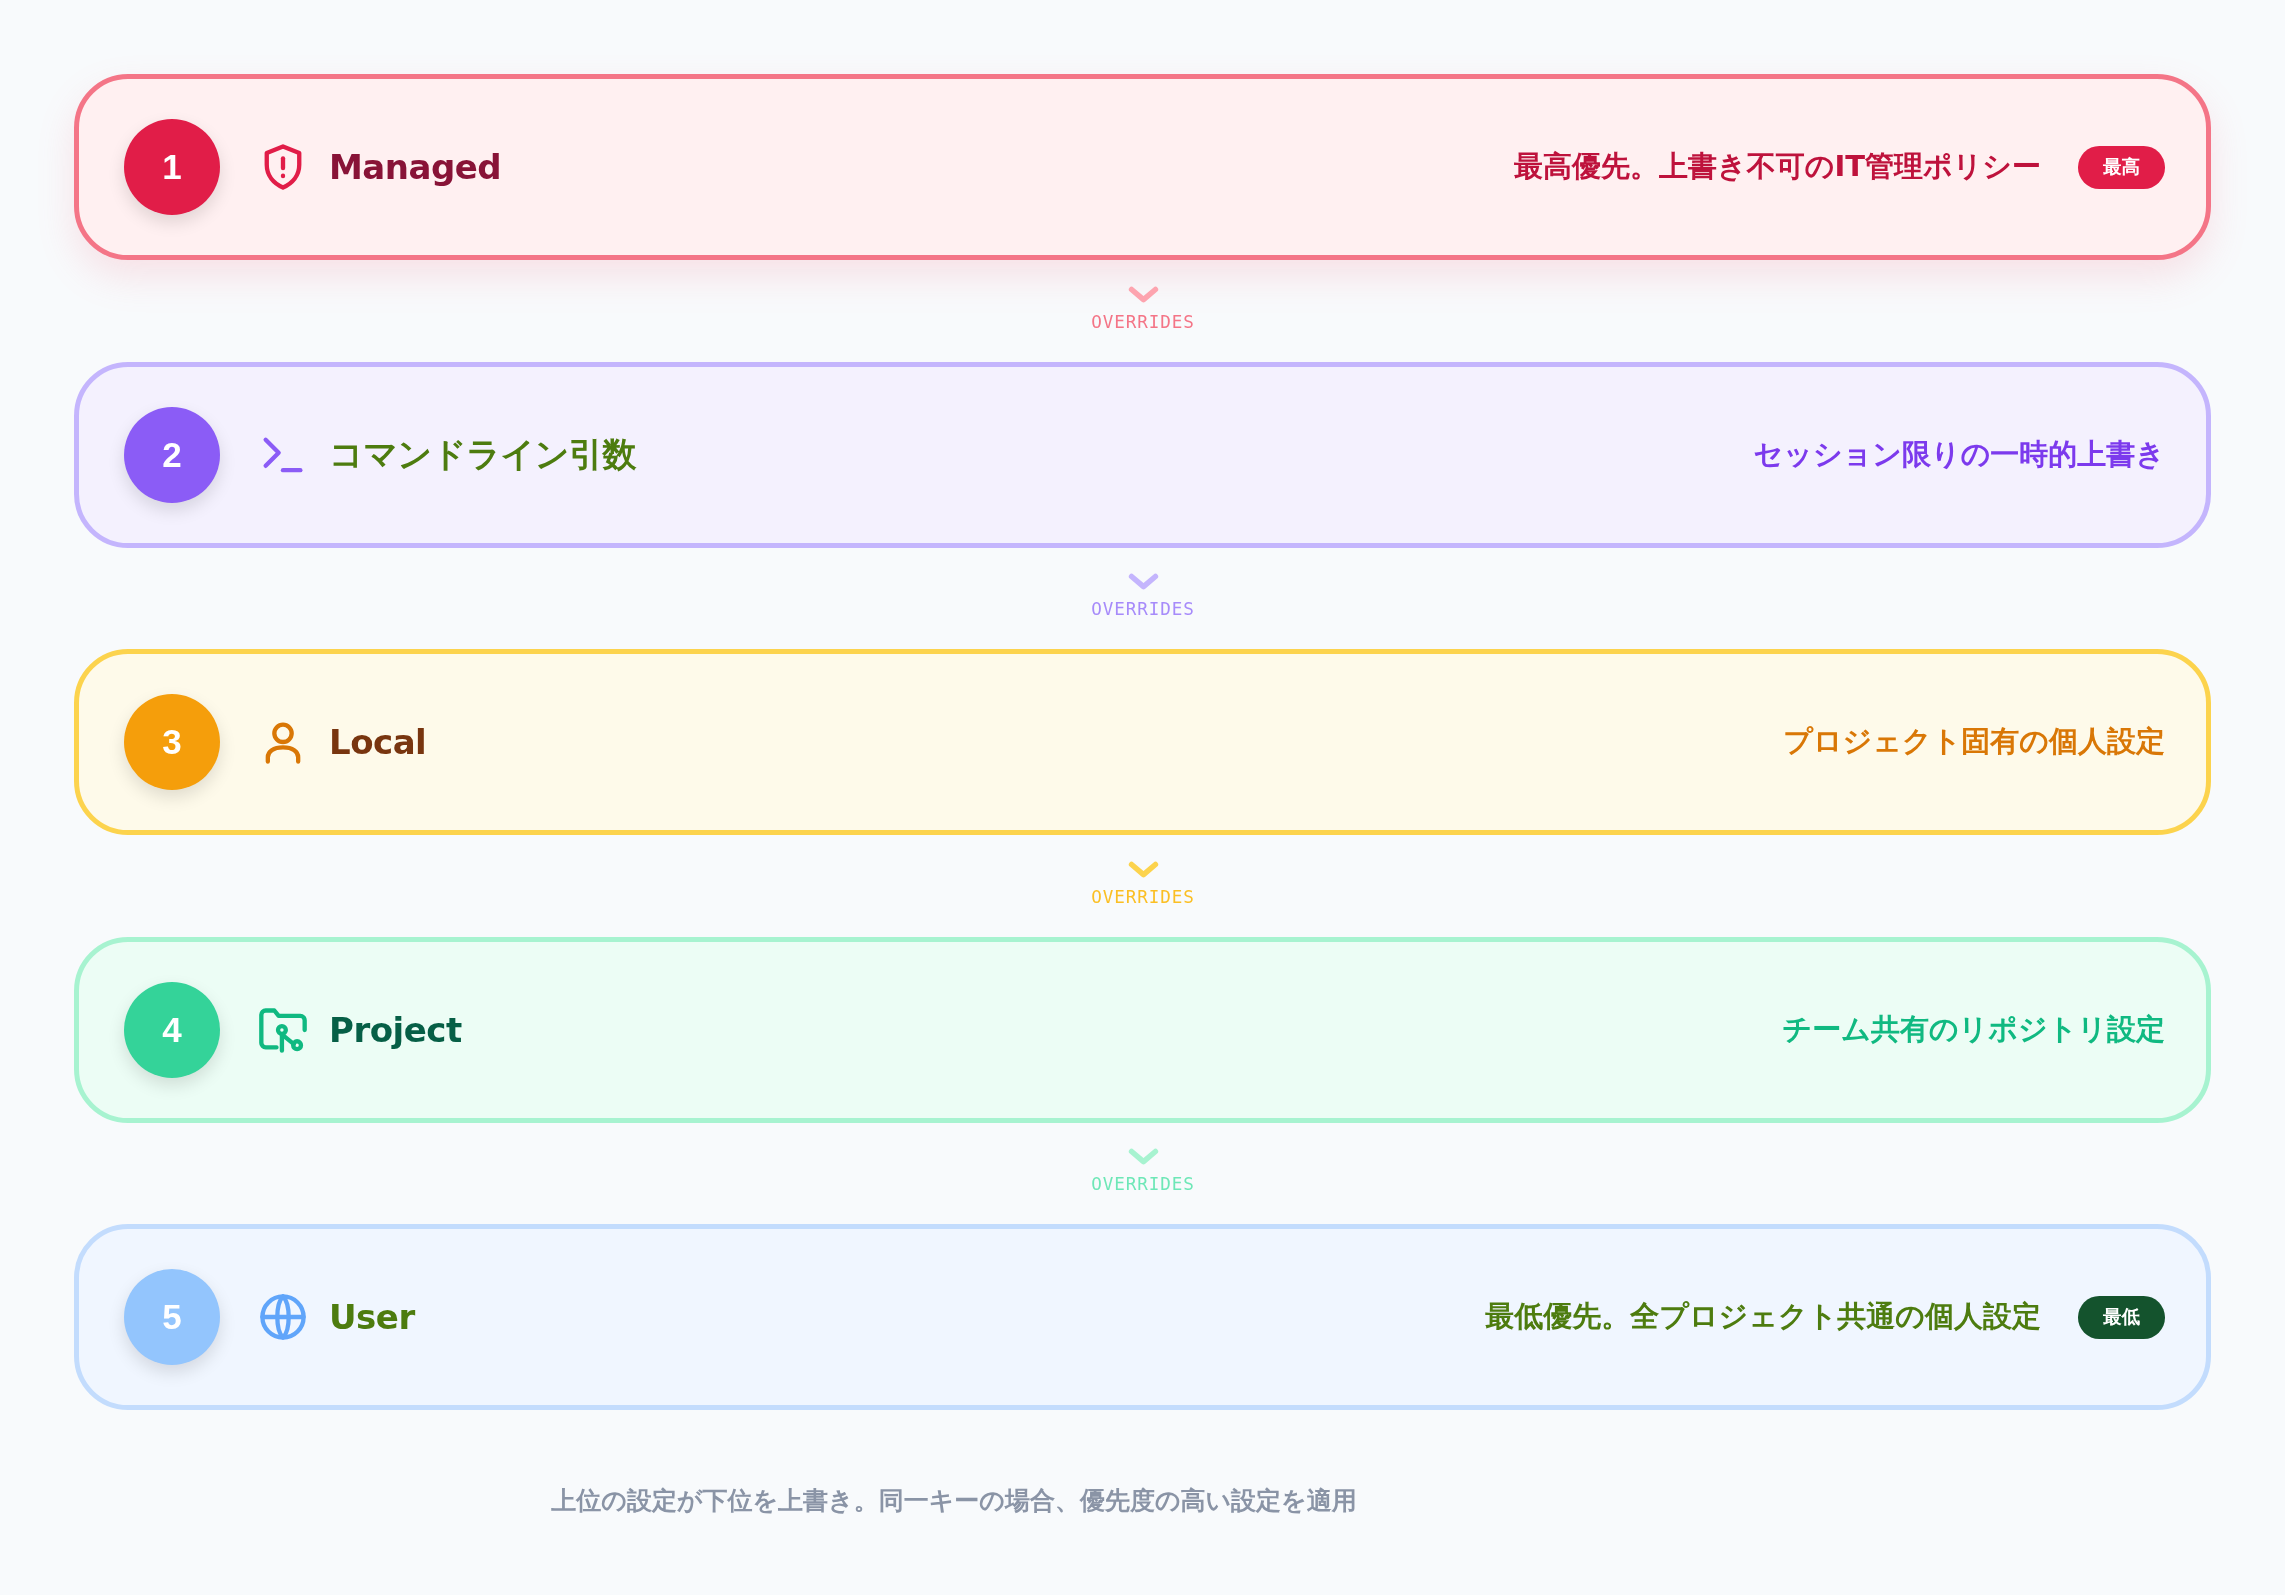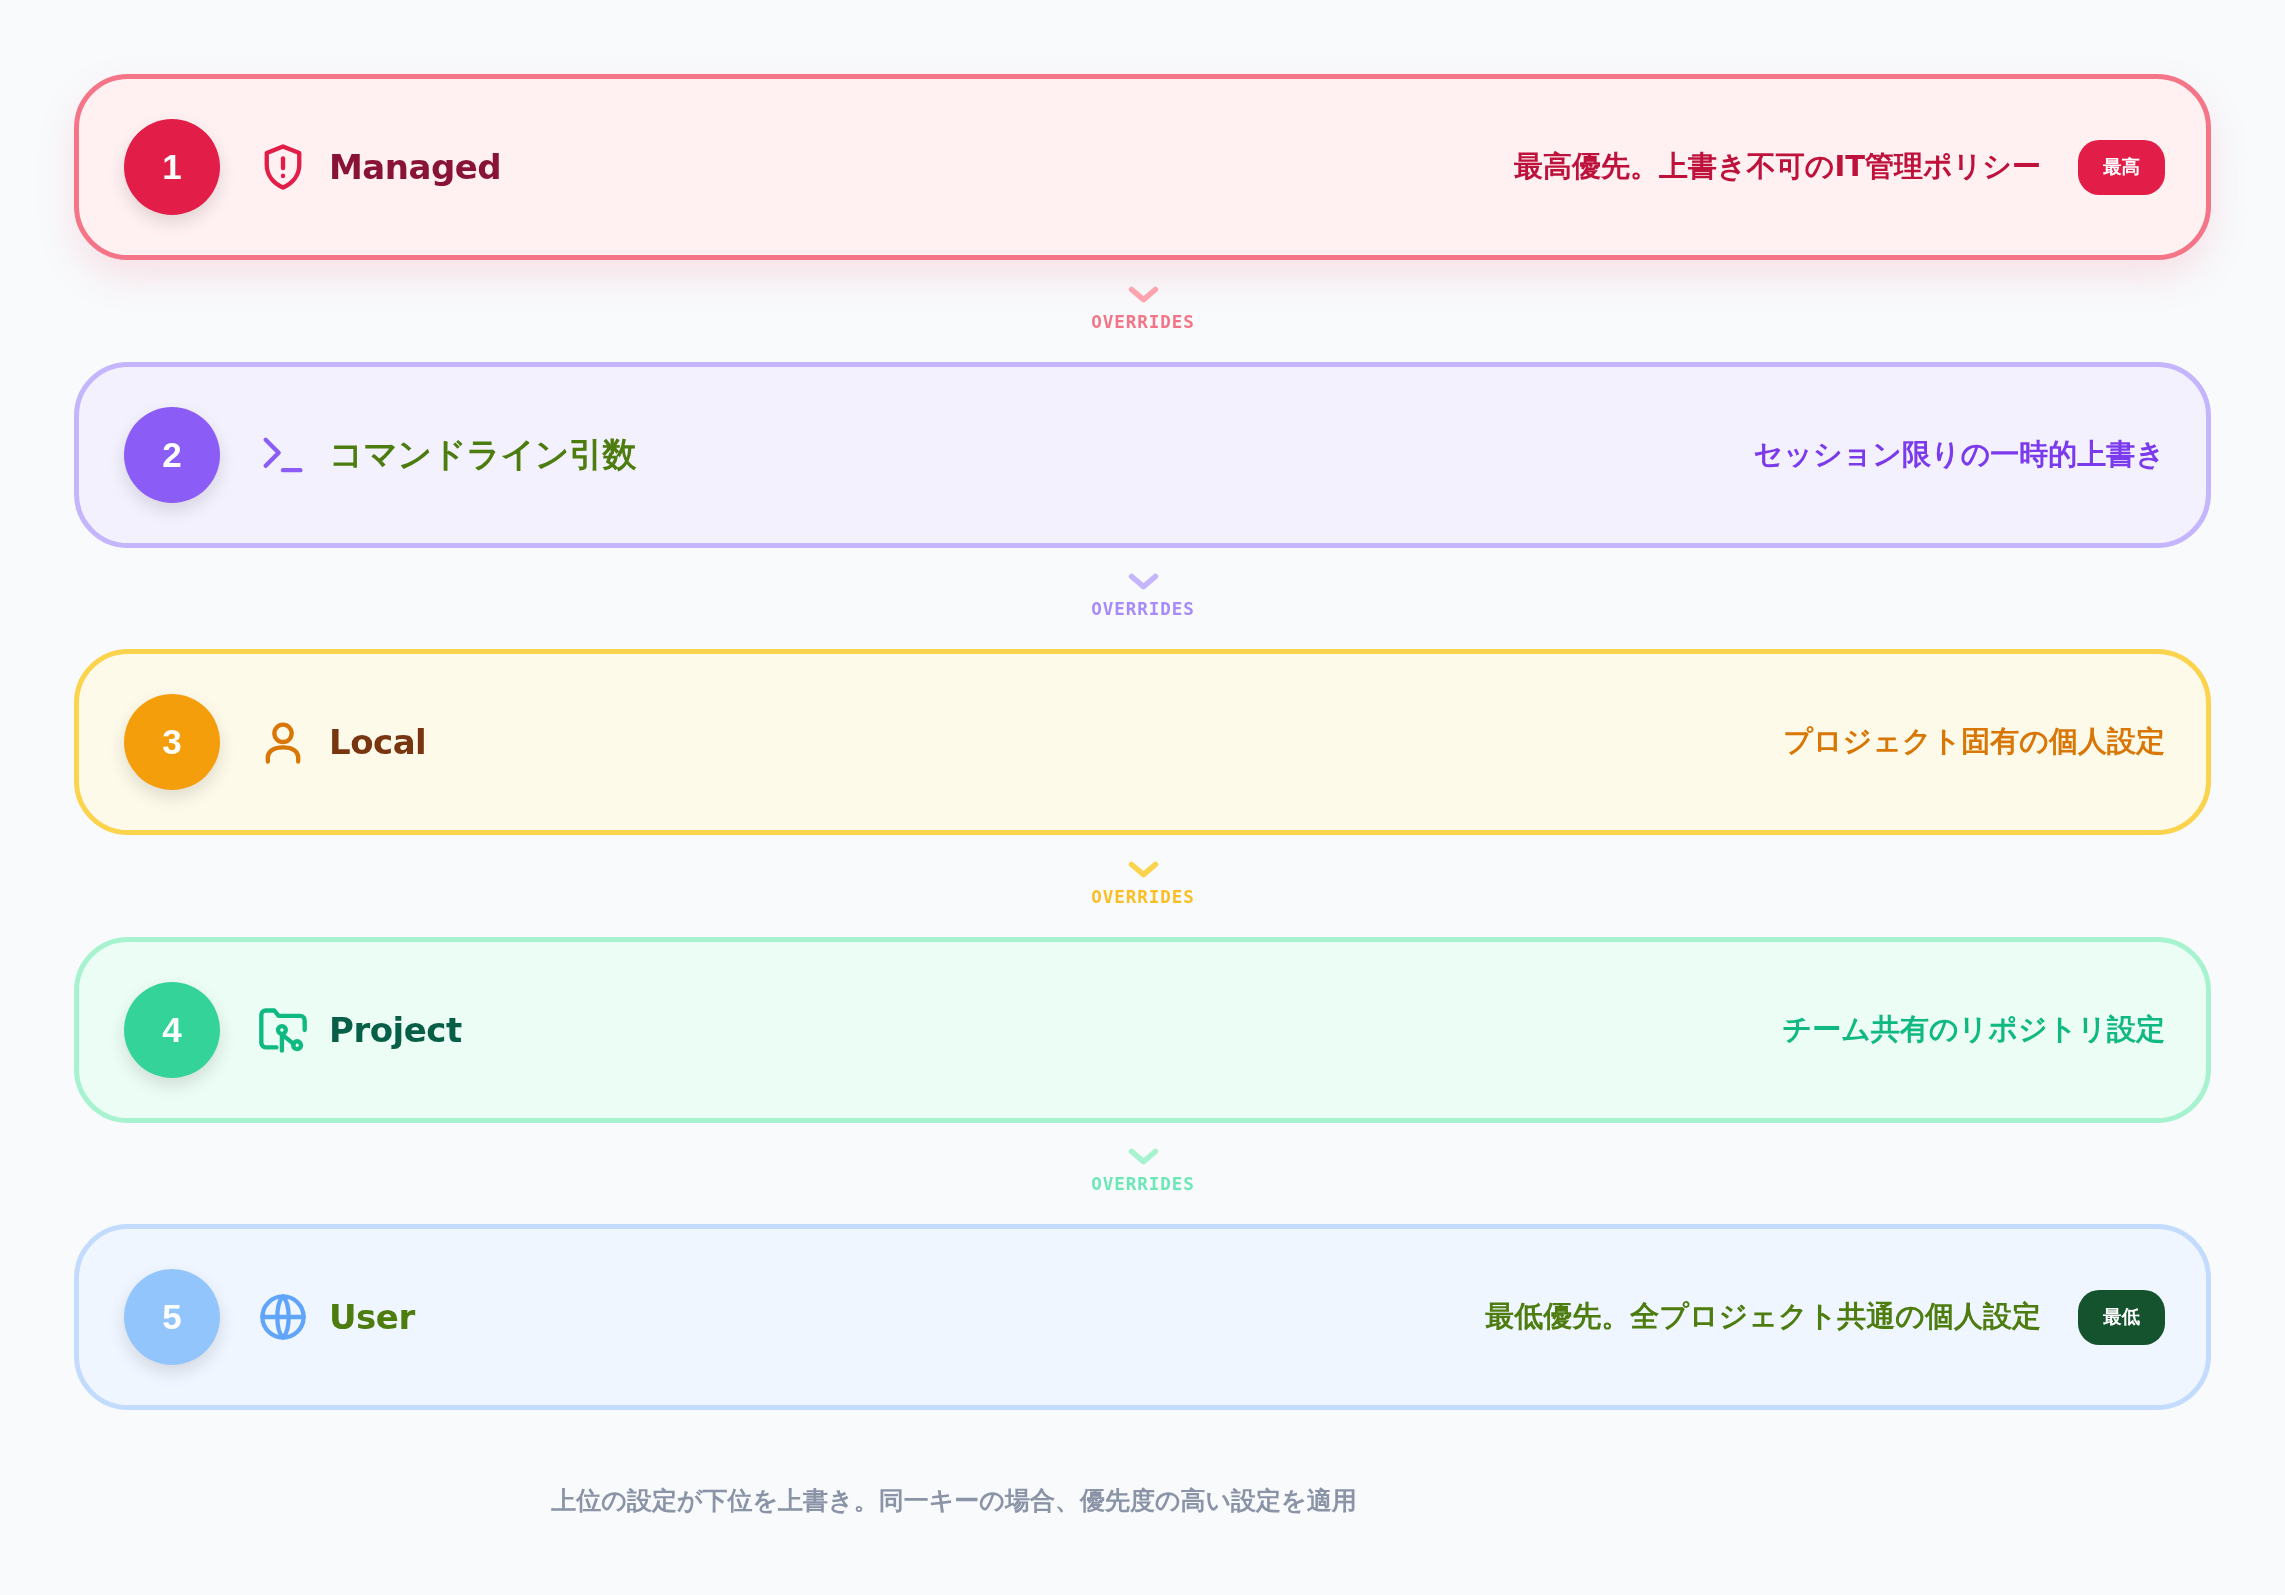--- a/index.html
+++ b/index.html
@@ -20,26 +20,26 @@
   }
   .icon { position:absolute; left:178px; width:52px; height:52px; }
   .icon svg { width:52px; height:52px; }
   .title {
     position:absolute; left:250px; font-weight:700; font-size:34px; letter-spacing:-0.5px;
     font-family:"DejaVu Sans", sans-serif; white-space:nowrap;
   }
   .right { position:absolute; right:41px; display:flex; align-items:center; gap:37px; }
   .desc { font-weight:700; font-size:29px; white-space:nowrap; }
   .badge {
-    width:87px; height:55px; border-radius:21.3px; color:#fff; font-weight:700; font-size:18.6px;
+    width:87px; height:43px; border-radius:21.3px; color:#fff; font-weight:700; font-size:18.6px;
     display:flex; align-items:center; justify-content:center;
   }
   .conn { position:absolute; left:0; width:2286px; text-align:center; }
   .conn svg { display:block; margin:0 auto; width:37px; height:22px; }
-  .conn .lbl { font-family:"DejaVu Sans Mono", monospace; font-weight:700; font-size:17.6px; letter-spacing:0.9px; margin-top:5.6px; }
+  .conn .lbl { font-family:"DejaVu Sans Mono", monospace; font-weight:400; font-size:17.6px; letter-spacing:0.9px; margin-top:5.6px; }
   .footer {
     position:absolute; top:1484px; left:0; width:1908px; text-align:center;
     color:#8a94a6; font-size:25px; font-weight:700;
   }
 </style>
 </head>
 <body>
 
 <div class="card c1" style="top: 74px; border-color: rgb(244, 117, 135); background: rgb(255, 240, 241);">
   <div class="num" style="background: rgb(225, 29, 72);">1</div>

